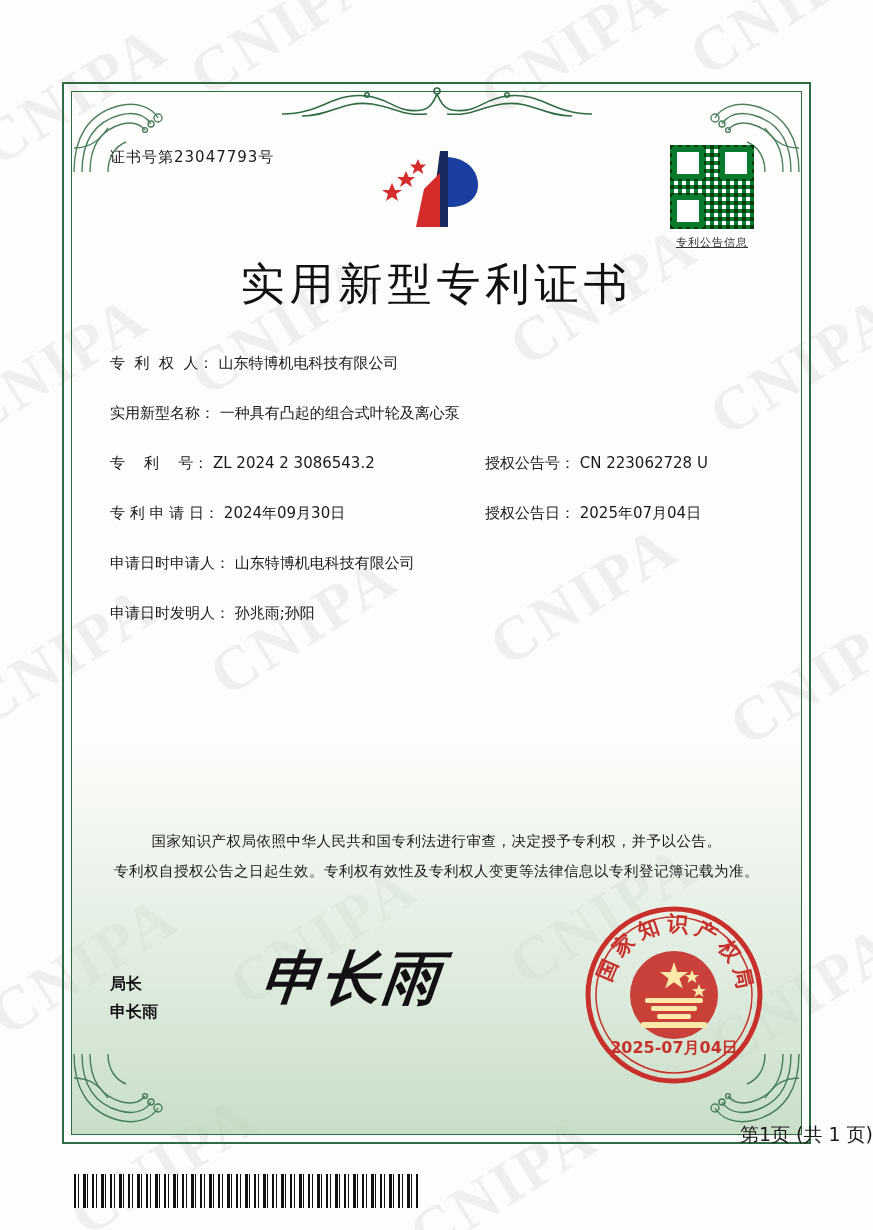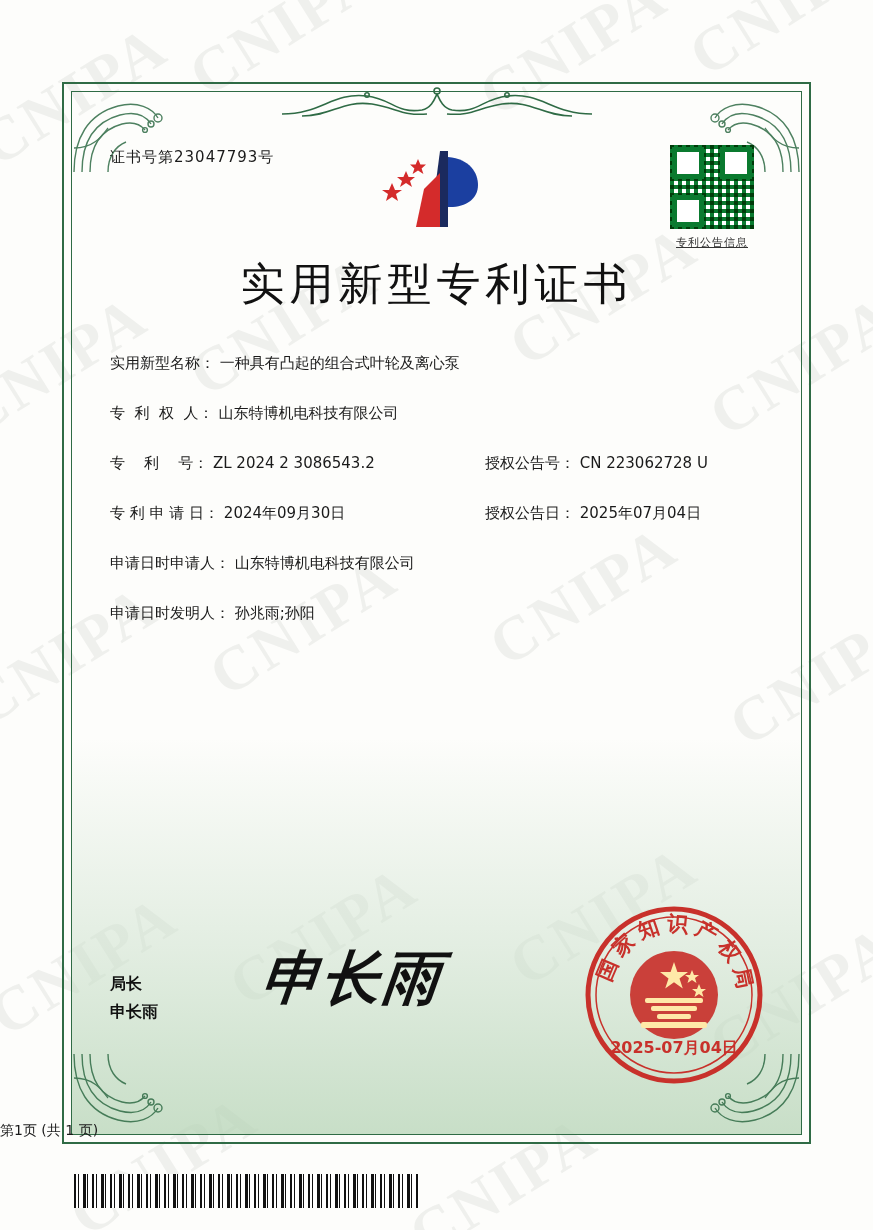--- a/index.html
+++ b/index.html
@@ -246,23 +246,23 @@
     font-size: 16px;
     color: #c8312b;
     white-space: nowrap;
     font-weight: bold;
   }
 
   .page-no {
     position: absolute;
     left: 0; right: 0;
     top: 1122px;
-    text-align: left;
+    text-align: right;
     font-family: "DejaVu Sans", sans-serif;
-    font-size: 14px;
+    font-size: 19px;
     color: #1a1a1a;
   }
 
   .barcode {
     position: absolute;
     left: 74px;
     bottom: 22px;
     width: 345px;
     height: 34px;
     background:
@@ -386,27 +386,27 @@
         <div class="qr-eye3"></div>
       </div>
       <div class="qr-label">专利公告信息</div>
     </div>
 
     <div class="doc-title">实用新型专利证书</div>
 
     <div class="fields">
 
       <div class="row">
+        <span class="lab">专  利  权  人：</span>
+        <span class="val">山东特博机电科技有限公司</span>
+      </div>
+
+      <div class="row">
         <span class="lab">实用新型名称：</span>
         <span class="val">一种具有凸起的组合式叶轮及离心泵</span>
-      </div>
-
-      <div class="row">
-        <span class="lab">专  利  权  人：</span>
-        <span class="val">山东特博机电科技有限公司</span>
       </div>
 
 
 
       <div class="row">
         <span class="lab">专    利    号：</span>
         <span class="val">ZL 2024 2 3086543.2</span>
         <span class="right-col">
           <span class="lab">授权公告号：</span>
           <span class="val">CN 223062728 U</span>
@@ -427,20 +427,24 @@
         <span class="val">山东特博机电科技有限公司</span>
       </div>
 
       <div class="row">
         <span class="lab">申请日时发明人：</span>
         <span class="val">孙兆雨;孙阳</span>
       </div>
 
     </div>
 
+    <div class="legal">
+      <div>国家知识产权局依照中华人民共和国专利法进行审查，决定授予专利权，并予以公告。</div>
+      <div>专利权自授权公告之日起生效。专利权有效性及专利权人变更等法律信息以专利登记簿记载为准。</div>
+    </div>
 
     <div class="signature-block">
       <div>局长</div>
       <div>申长雨</div>
     </div>
 
     <div class="handwriting">申长雨</div>
 
     <div class="seal">
       <svg viewBox="0 0 190 190">

